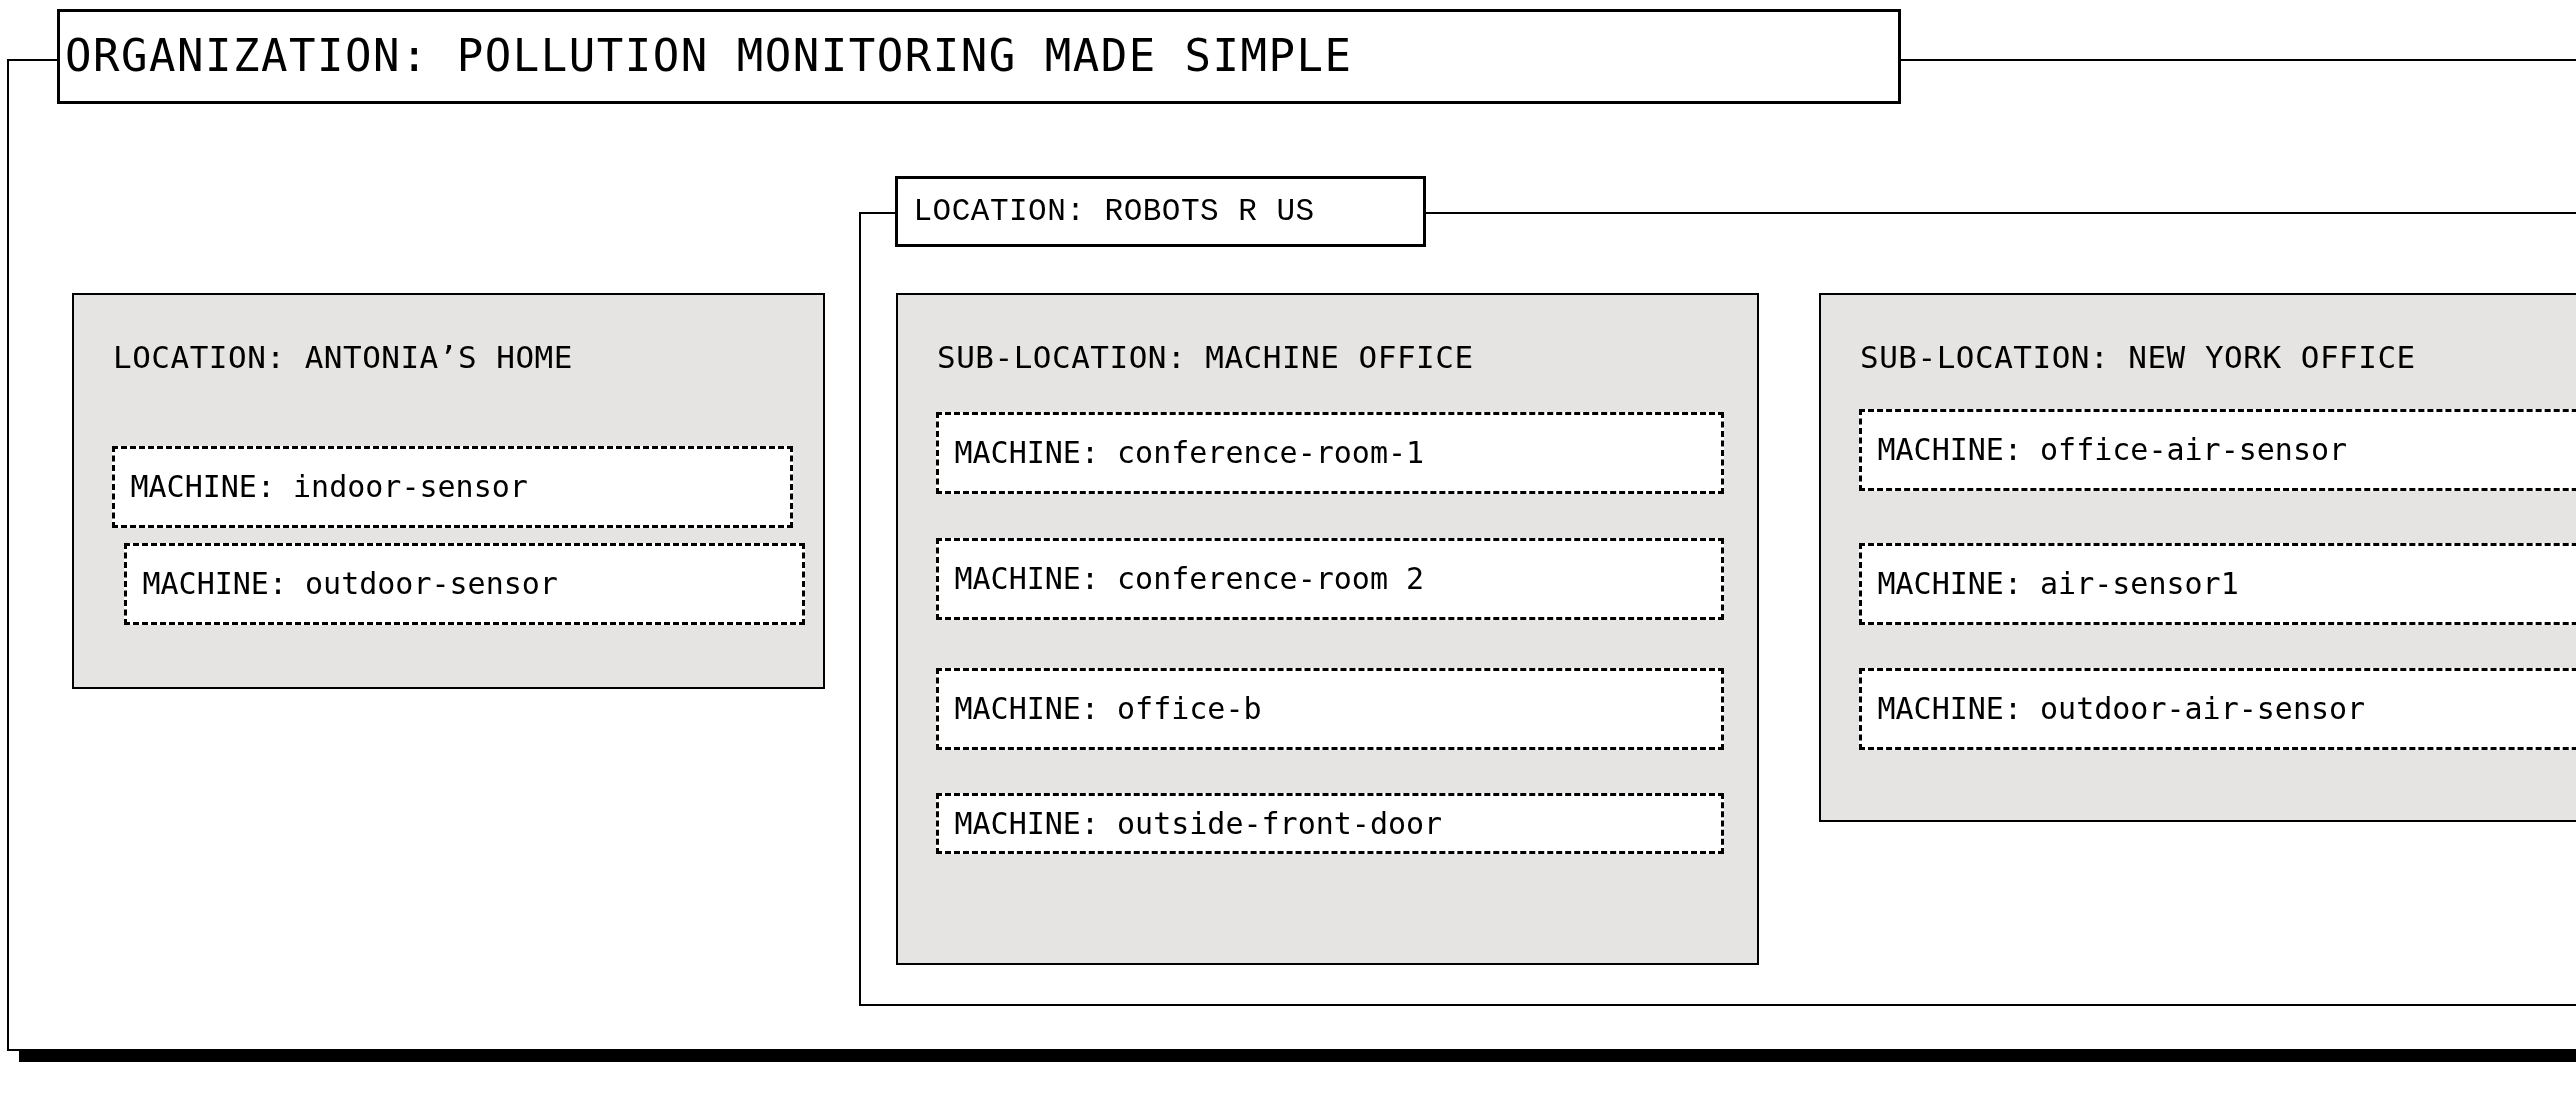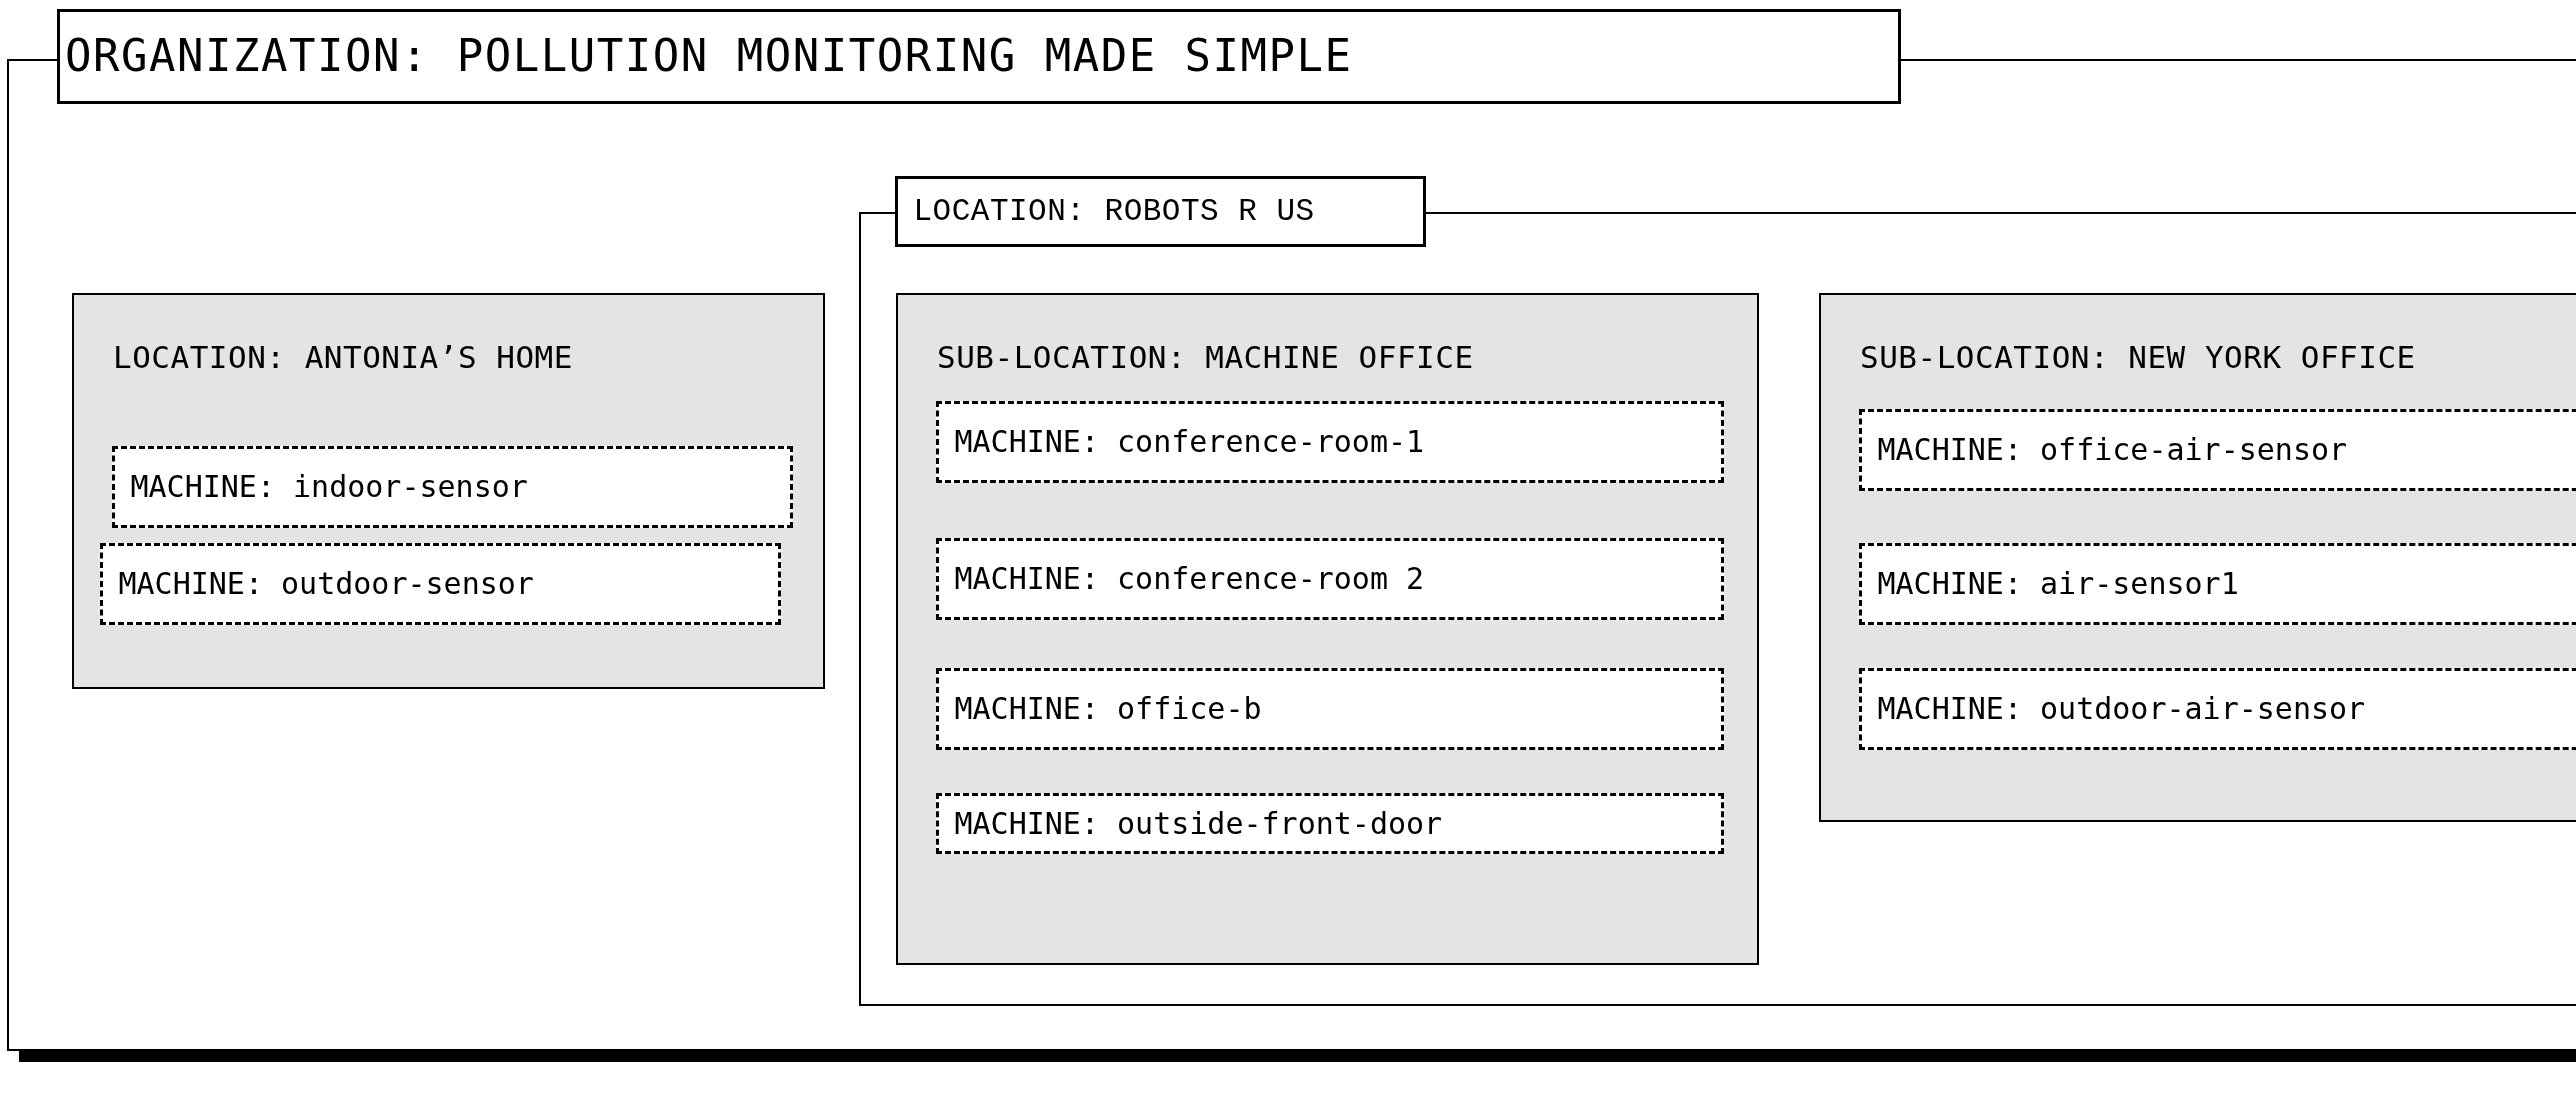--- a/index.html
+++ b/index.html
@@ -148,35 +148,35 @@
     <span class="org-legend-text">ORGANIZATION: POLLUTION MONITORING MADE SIMPLE</span>
   </div>
 
   <div class="location-card" style="left:72px; top:293px; width:753px; height:396px;">
     <span class="location-card-title" style="position:absolute; left:39px; top:47px;">LOCATION: ANTONIA’S HOME</span>
 
     <div class="machine-box" style="left:38px; top:114px; width:681px; height:82px;margin-top:37px;">
       <span class="machine-label">MACHINE: indoor-sensor</span>
     </div>
 
-    <div class="machine-box" style="left:26px; top:248px; width:681px; height:82px;">
+    <div class="machine-box" style="left:50px; top:248px; width:681px; height:82px;">
       <span class="machine-label">MACHINE: outdoor-sensor</span>
     </div>
   </div>
 
   <div class="location-frame" style="left:859px; top:212px; width:1904px; height:794px;"></div>
 
   <div class="location-frame-legend" style="left:895px; top:176px; width:531px; height:71px;font-family:Liberation Mono, monospace;">
     <span class="location-frame-legend-text">LOCATION: ROBOTS R US</span>
   </div>
 
   <div class="location-card" style="left:896px; top:293px; width:863px; height:672px;">
     <span class="location-card-title" style="position:absolute; left:39px; top:47px;">SUB-LOCATION: MACHINE OFFICE</span>
 
-    <div class="machine-box" style="left:38px; top:106px; width:788px; height:82px;">
+    <div class="machine-box" style="left:38px; top:117px; width:788px; height:82px;">
       <span class="machine-label">MACHINE: conference-room-1</span>
     </div>
 
     <div class="machine-box" style="left:38px; top:243px; width:788px; height:82px;">
       <span class="machine-label">MACHINE: conference-room 2</span>
     </div>
 
     <div class="machine-box" style="left:38px; top:373px; width:788px; height:82px;">
       <span class="machine-label">MACHINE: office-b</span>
     </div>

